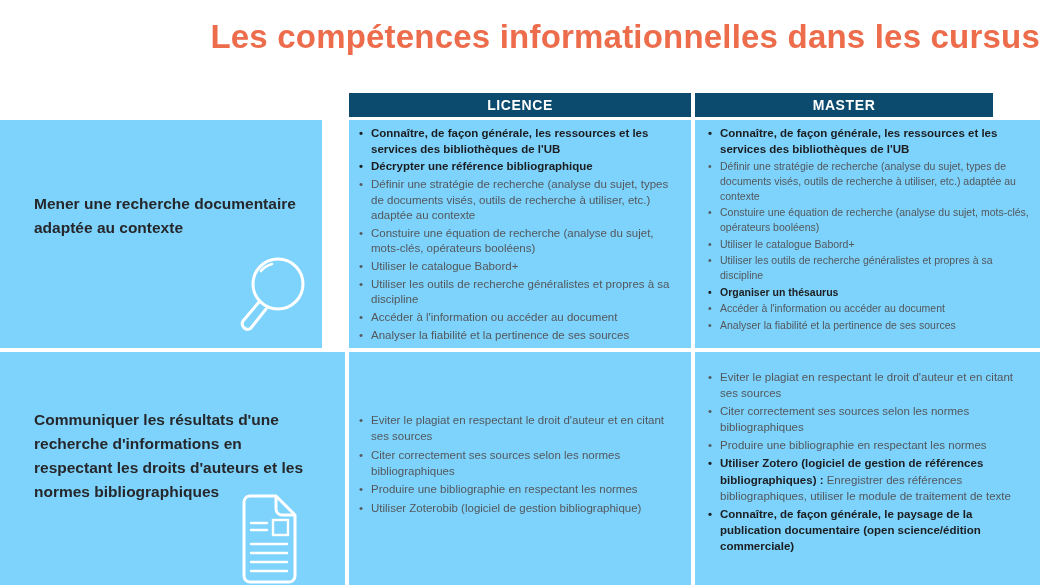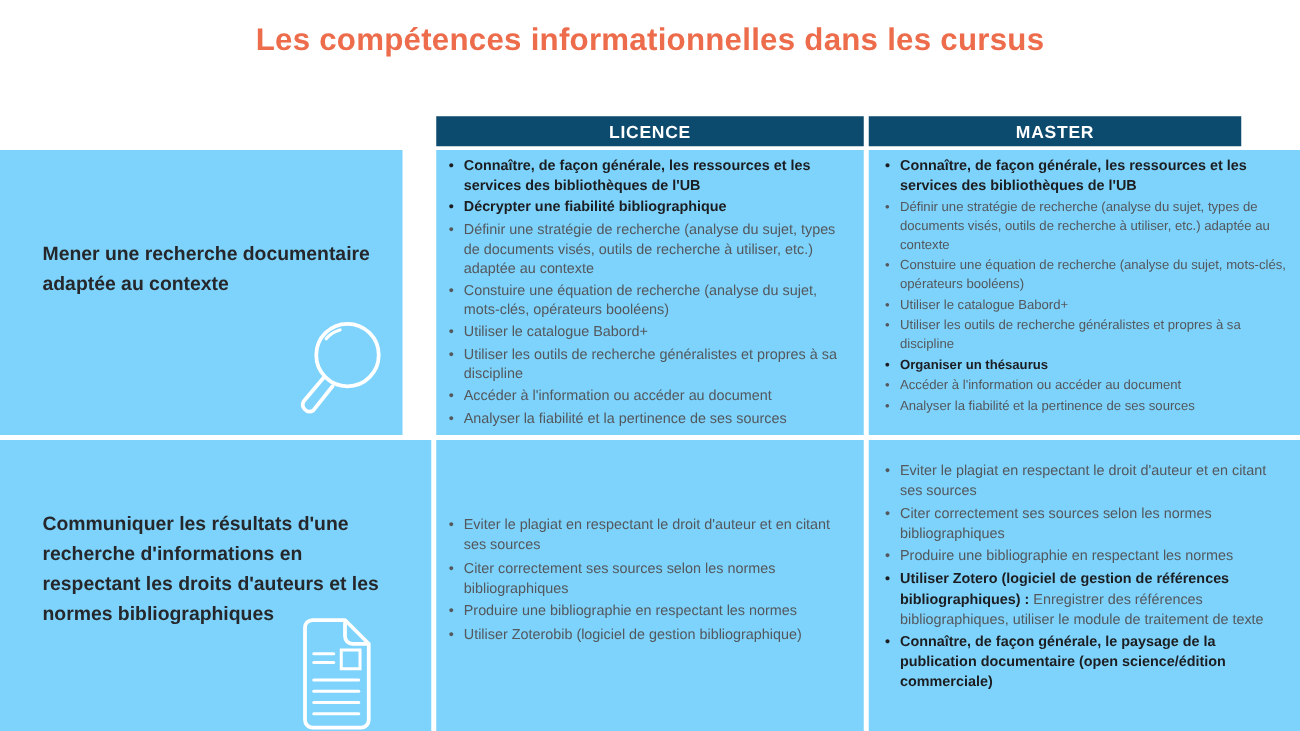--- a/index.html
+++ b/index.html
@@ -2,22 +2,22 @@
 <html lang="fr"><head>
 <meta charset="utf-8">
 <style>
   html,body{margin:0;padding:0;}
   body{
     width:1040px;height:585px;background:#ffffff;position:relative;overflow:hidden;
     font-family:"Liberation Sans","DejaVu Sans",sans-serif;
     -webkit-font-smoothing:antialiased;
   }
   .title{
-    position:absolute;top:18px;left:0;width:100%;text-align:center;
-    color:#ED6C4B;font-size:25px;font-weight:bold;letter-spacing:.2px;
+    position:absolute;top:18px;left:0;width:100%;text-align:right;
+    color:#ED6C4B;font-size:33px;font-weight:bold;letter-spacing:.2px;
   }
   .hdr{
     position:absolute;top:93px;height:24px;background:#0c4a6e;color:#ffffff;
     font-weight:bold;font-size:14px;letter-spacing:.6px;
     display:flex;align-items:center;justify-content:center;
   }
   .hdr-licence{left:349px;width:342px;}
   .hdr-master{left:695px;width:298px;}
   .cell{position:absolute;background:#7dd3fc;box-sizing:border-box;}
   .c-left-r1{left:0;top:120px;width:322px;height:228px;}
@@ -68,21 +68,21 @@
       <svg width="78" height="88" viewBox="0 0 78 88" fill="none">
         <circle cx="48" cy="32" r="25" stroke="#ffffff" stroke-width="3"></circle>
         <path d="M31 19 A 21 21 0 0 1 42 12" stroke="#ffffff" stroke-width="2.6" stroke-linecap="round"></path>
         <path d="M29 50 L13 69 a5.5 5.5 0 0 0 7.5 7.5 L36 57" stroke="#ffffff" stroke-width="3" stroke-linejoin="round" stroke-linecap="round"></path>
       </svg>
     </span>
   </div>
   <div class="cell c-lic-r1">
     <ul class="items">
         <li class="bold">Connaître, de façon générale, les ressources et les services des bibliothèques de l'UB</li>
-        <li class="bold">Décrypter une fiabilité bibliographique</li>
+        <li class="bold">Décrypter une référence bibliographique</li>
         <li>Définir une stratégie de recherche (analyse du sujet, types de documents visés, outils de recherche à utiliser, etc.) adaptée au contexte</li>
         <li>Constuire une équation de recherche (analyse du sujet, mots-clés, opérateurs booléens)</li>
         <li>Utiliser le catalogue Babord+</li>
         <li>Utiliser les outils de recherche généralistes et propres à sa discipline</li>
         <li>Accéder à l'information ou accéder au document</li>
         <li>Analyser la fiabilité et la pertinence de ses sources</li>
       </ul>
   </div>
   <div class="cell c-mas-r1">
     <ul class="items">

